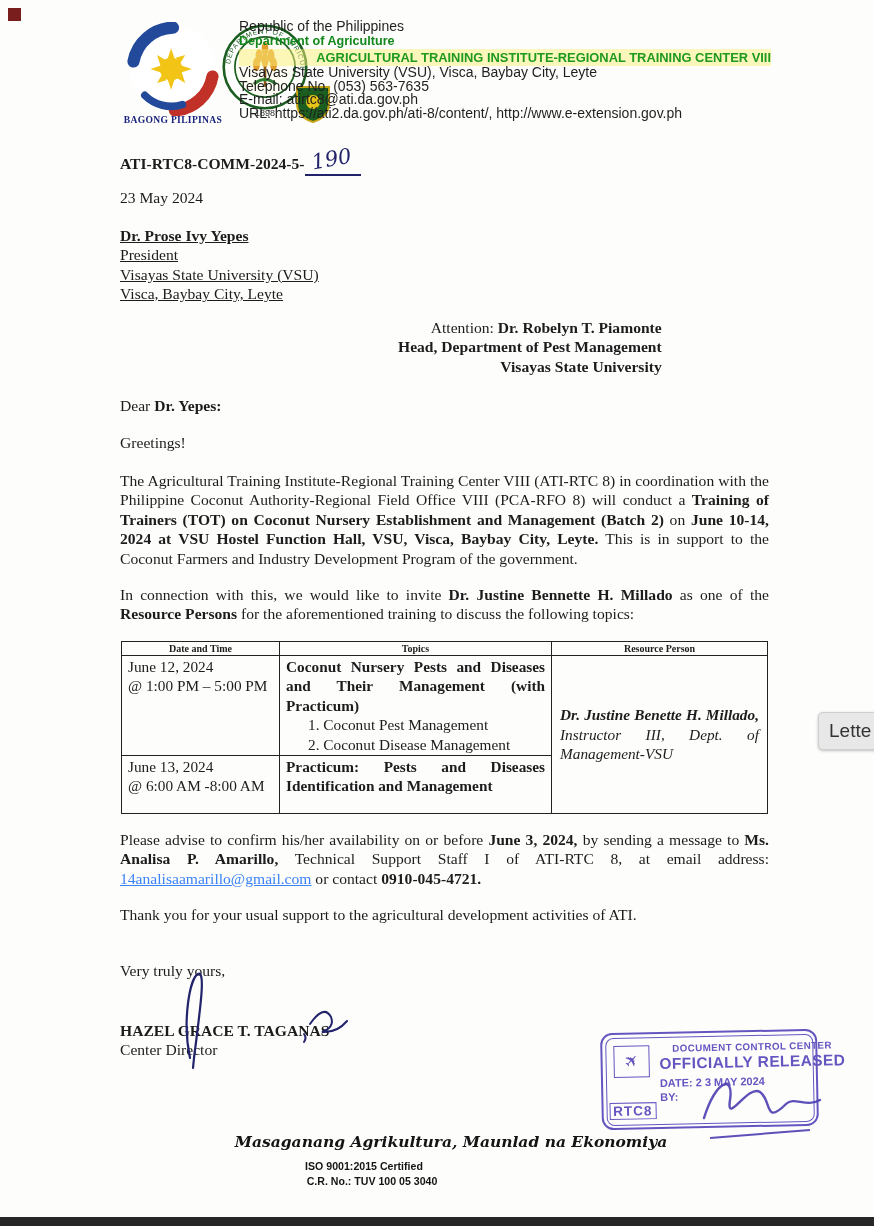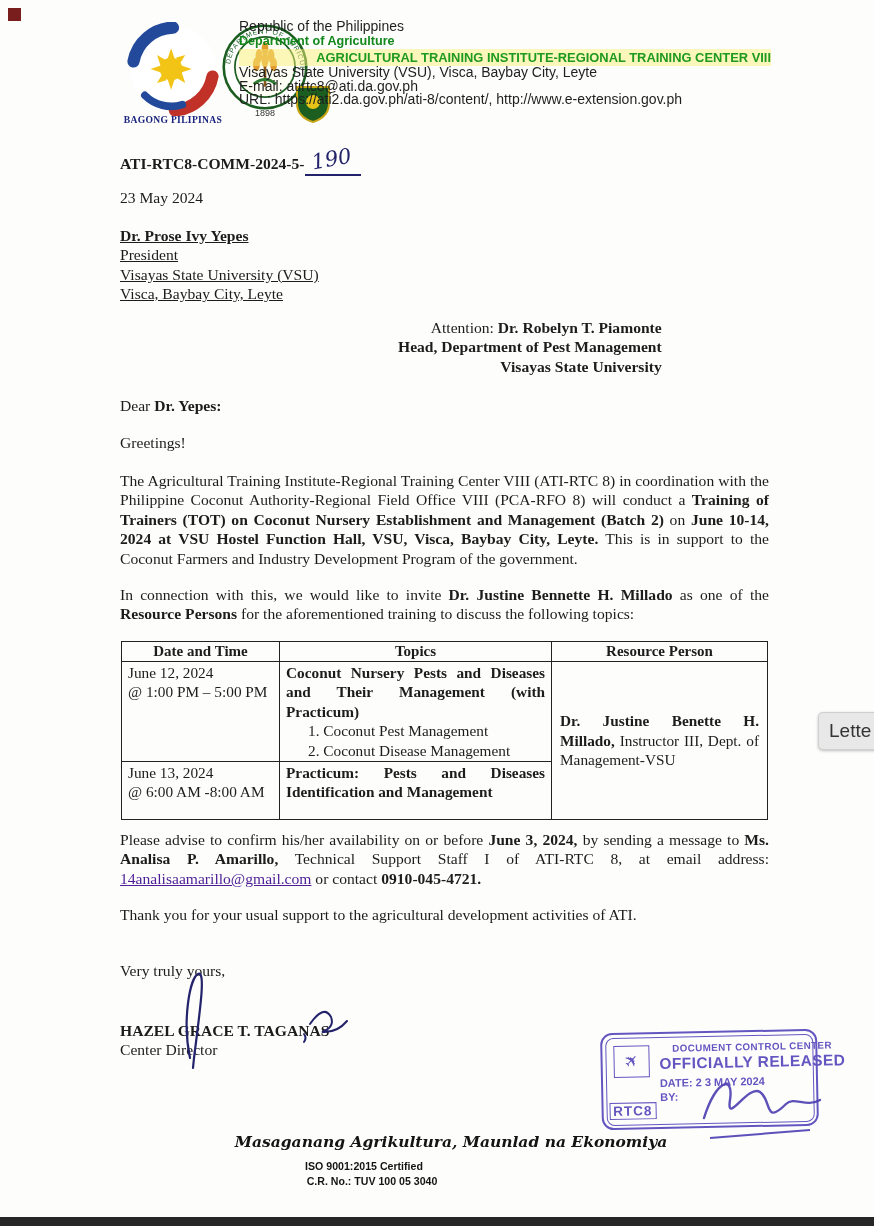--- a/index.html
+++ b/index.html
@@ -16,26 +16,26 @@
   .h-small{font-size:14px;line-height:13.4px;color:#1f1f1f;}
   .h-dept{font-size:12.6px;font-weight:bold;color:#13881c;line-height:16px;}
   .h-center{font-size:12.9px;font-weight:bold;color:#1e9a1e;line-height:17px;background:rgba(250,240,120,.5);text-align:right;}
   .ref{font-size:15.6px;font-weight:bold;}
   .ref-line{display:inline-block;width:56px;border-bottom:2px solid #23236b;text-align:center;vertical-align:baseline;}
   .ref-hand{display:inline-block;font-family:"DejaVu Serif",serif;font-style:italic;font-weight:normal;
             font-size:21px;color:#23236b;transform:rotate(-10deg) translateY(-3px);}
   .lh{line-height:19.4px;}
   .topics-table{border-collapse:collapse;font-size:15.3px;}
   .topics-table th,.topics-table td{border:1.6px solid #222;padding:1px 6px;vertical-align:top;}
-  .topics-table th{font-size:15px;text-align:center;}
+  .topics-table th{font-size:10px;text-align:center;}
   .topics-table td{line-height:19.4px;}
-  .rp-cell{vertical-align:middle !important;text-align:justify;line-height:19.4px;padding:16px 8px !important;}
+  .rp-cell{vertical-align:middle !important;text-align:justify;line-height:19.4px;padding:16px 8px !important;font-style:italic;}
   .item{padding-left:22px;}
   .row2 td{height:55px;}
-  .email-link{color:#4c1d95;text-decoration:underline;}
+  .email-link{color:#3b82f6;text-decoration:underline;}
   .motto{font-family:"DejaVu Serif",serif;font-style:italic;font-weight:bold;font-size:15.5px;color:#141414;}
   .foot-small{font-family:"Liberation Sans",sans-serif;font-weight:bold;font-size:10.6px;color:#141414;}
   .stamp{width:213px;height:93px;border:2.5px solid #5848bc;border-radius:12px;color:#5848bc;
          transform:rotate(-1.2deg);opacity:.92;}
   .stamp-inner{position:absolute;inset:2.5px;border:1.5px solid #5848bc;border-radius:8px;display:flex;}
   .stamp-left{width:52px;display:flex;flex-direction:column;align-items:center;justify-content:space-between;
               padding:7px 2px 5px;}
   .plane-box{width:34px;height:30px;border:1.8px solid #5848bc;display:flex;align-items:center;
              justify-content:center;font-size:17px;}
   .plane-glyph{display:inline-block;transform:rotate(-45deg);}
@@ -102,20 +102,21 @@
   <svg class="abs" style="left:295px;top:84px;" width="36" height="40" viewBox="0 0 36 40">
     <path d="M2 3 h32 v16 q0 14 -16 19 q-16 -5 -16 -19 z" fill="#1b5e20" stroke="#c8a415" stroke-width="2"></path>
     <circle cx="18" cy="18" r="7" fill="#e6c417"></circle>
   </svg>
 
   <div class="abs sans" style="left:239px;top:20px;width:532px;">
     <div class="h-small">Republic of the Philippines</div>
     <div class="h-dept">Department of Agriculture</div>
     <div class="h-center">AGRICULTURAL TRAINING INSTITUTE-REGIONAL TRAINING CENTER VIII</div>
     <div class="h-small">Visayas State University (VSU), Visca, Baybay City, Leyte</div>
+    <div class="h-small">Telephone No. (053) 563-7635</div>
     <div class="h-small">E-mail: atirtc8@ati.da.gov.ph</div>
     <div class="h-small">URL: https://ati2.da.gov.ph/ati-8/content/, http://www.e-extension.gov.ph</div>
   </div>
 
   <div class="abs ref" style="left:120px;top:150px;">
     <span>ATI-RTC8-COMM-2024-5-</span><span class="ref-line"><span class="ref-hand">190</span></span>
   </div>
 
   <div class="abs body-fs" style="left:120px;top:189px;">23 May 2024</div>
 

